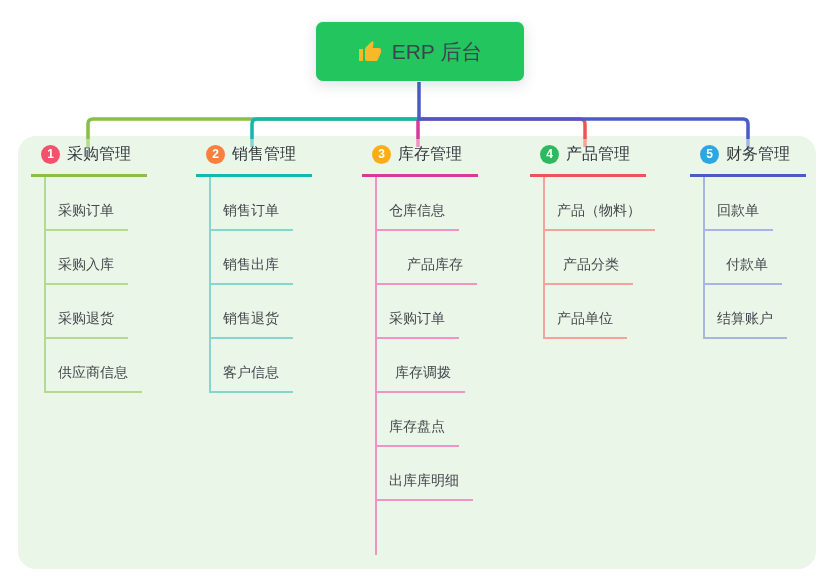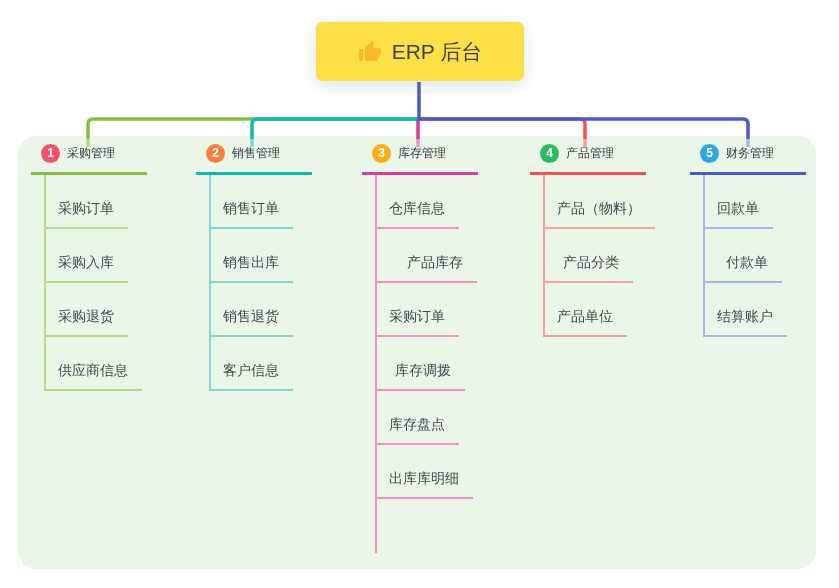--- a/index.html
+++ b/index.html
@@ -7,38 +7,38 @@
     width:839px;height:588px;position:relative;background:#ffffff;overflow:hidden;
     font-family:"Liberation Sans","DejaVu Sans",sans-serif;
   }
   .panel{
     position:absolute;left:18px;top:136px;width:798px;height:433px;
     border-radius:18px;
   }
   #connectors{position:absolute;left:0;top:0;width:839px;height:588px;pointer-events:none;}
   .root-node{
     position:absolute;left:315px;top:21px;width:210px;height:61px;
-    background:#fde047;border:1px solid #f1f1f1;border-radius:8px;
+    background:#22c55e;border:1px solid #f1f1f1;border-radius:8px;
     box-shadow:0 4px 14px rgba(60,70,90,.14);
     display:flex;align-items:center;justify-content:center;gap:10px;
     font-size:21px;font-weight:500;color:#3d4450;box-sizing:border-box;
   }
   .thumb{display:inline-flex;width:24px;height:24px;}
   .col{position:absolute;top:144px;width:116px;}
   .branch-header{
     display:flex;align-items:center;gap:7px;
     padding:0 0 9px 10px;border-bottom:3px solid #888;
     width:106px;
   }
   .badge{
     width:19px;height:19px;border-radius:50%;flex:0 0 19px;
     display:flex;align-items:center;justify-content:center;
     color:#fff;font-size:12px;font-weight:bold;line-height:19px;
   }
-  .branch-title{font-size:12px;font-weight:500;color:#343940;white-space:nowrap;}
+  .branch-title{font-size:16px;font-weight:500;color:#343940;white-space:nowrap;}
   .children{position:relative;}
   .trunk{position:absolute;left:13px;top:0;width:2px;}
   .child-row{height:54px;display:flex;align-items:flex-end;padding-left:13px;}
   .child{
     display:inline-block;border-bottom:2px solid #7f1d1d;
     padding:0 14px 9px 14px;font-size:14px;color:#43484e;white-space:nowrap;
   }
 </style>
 </head>
 <body>

